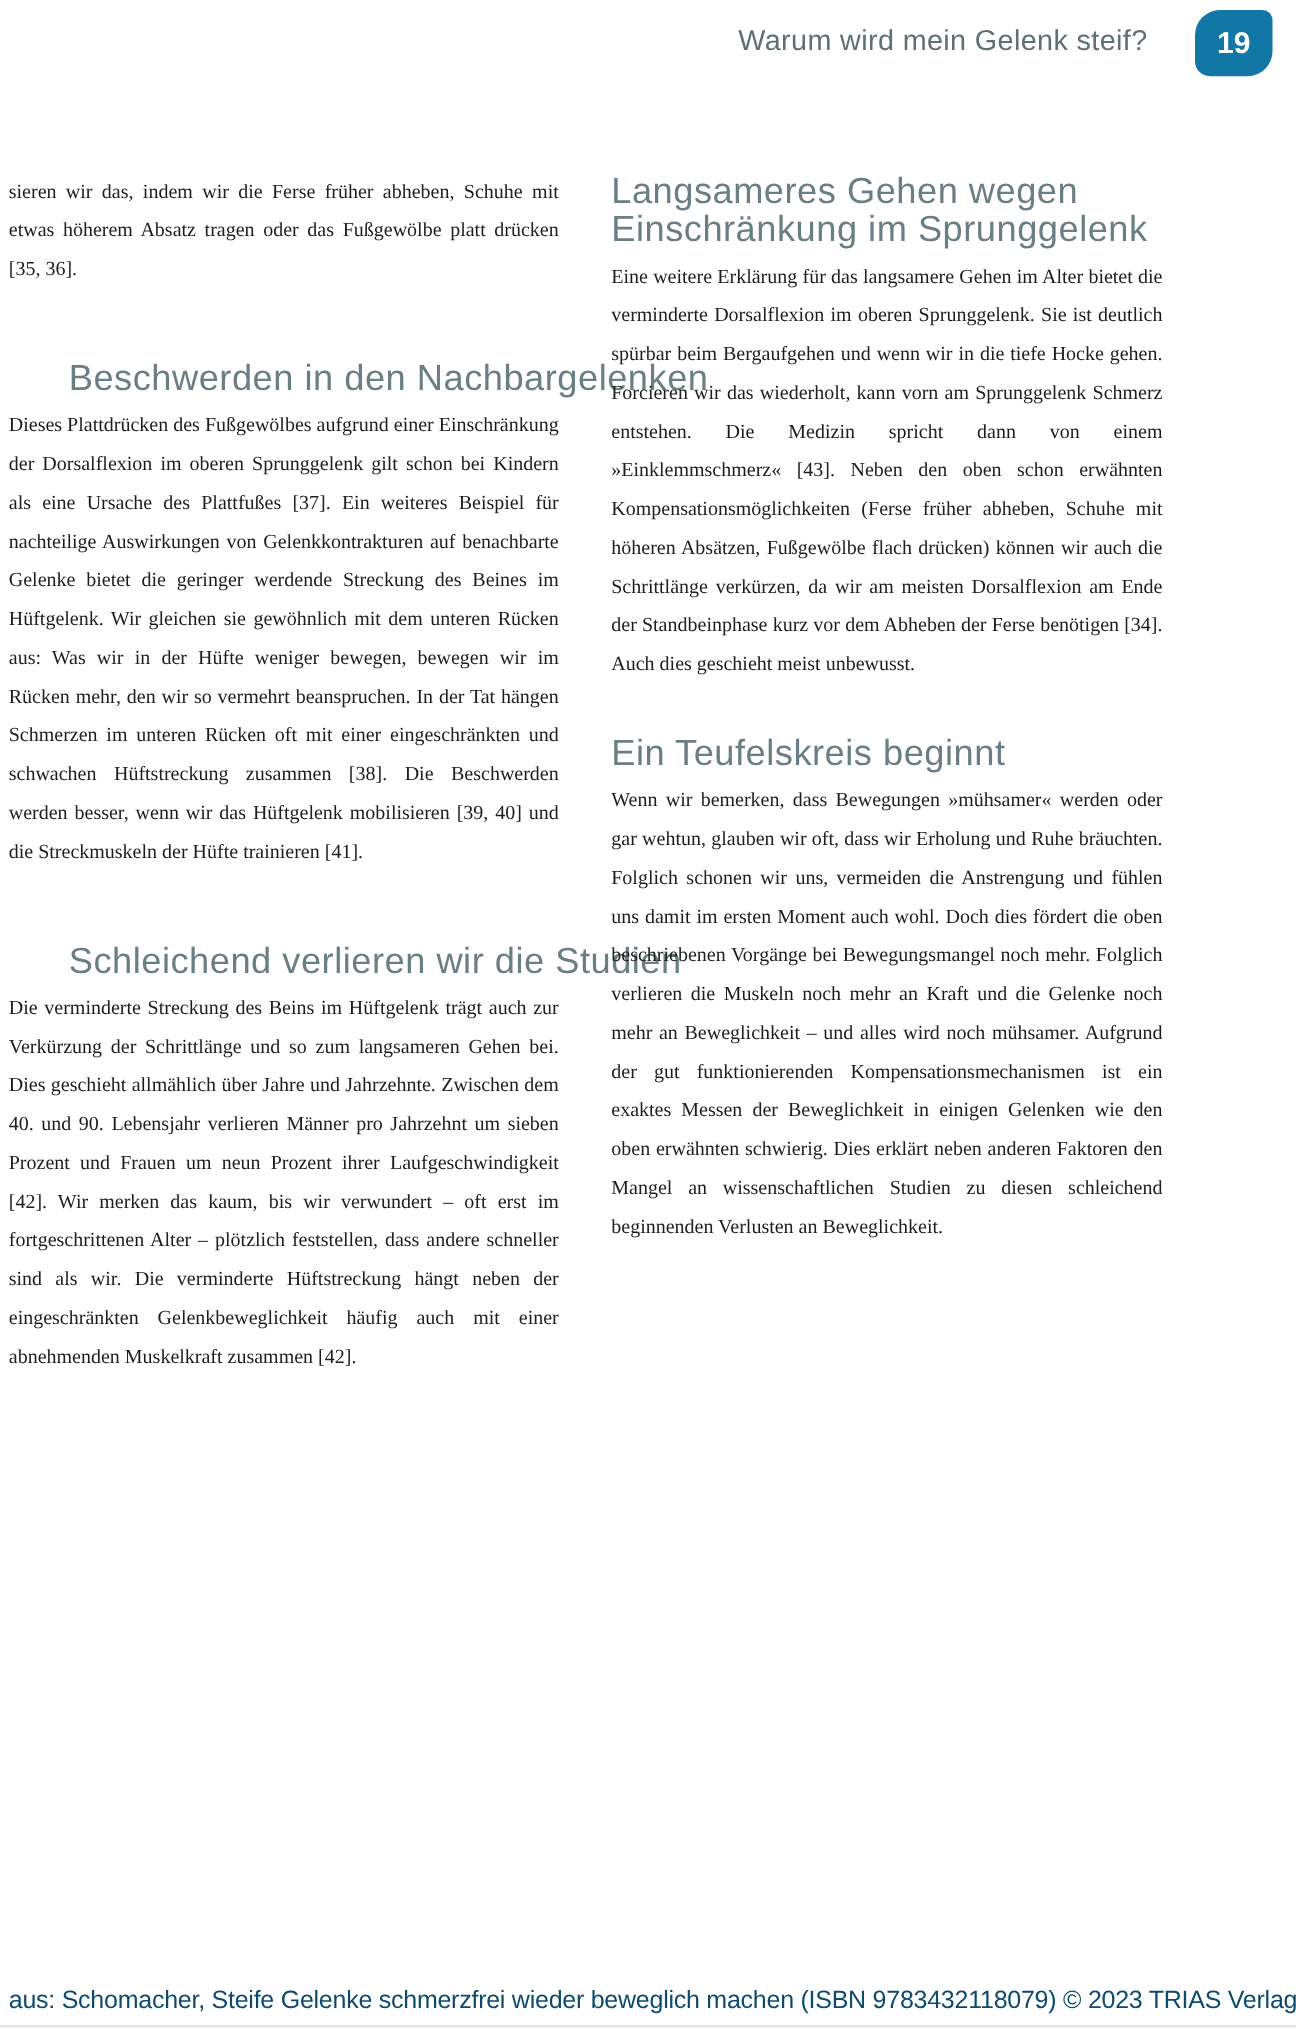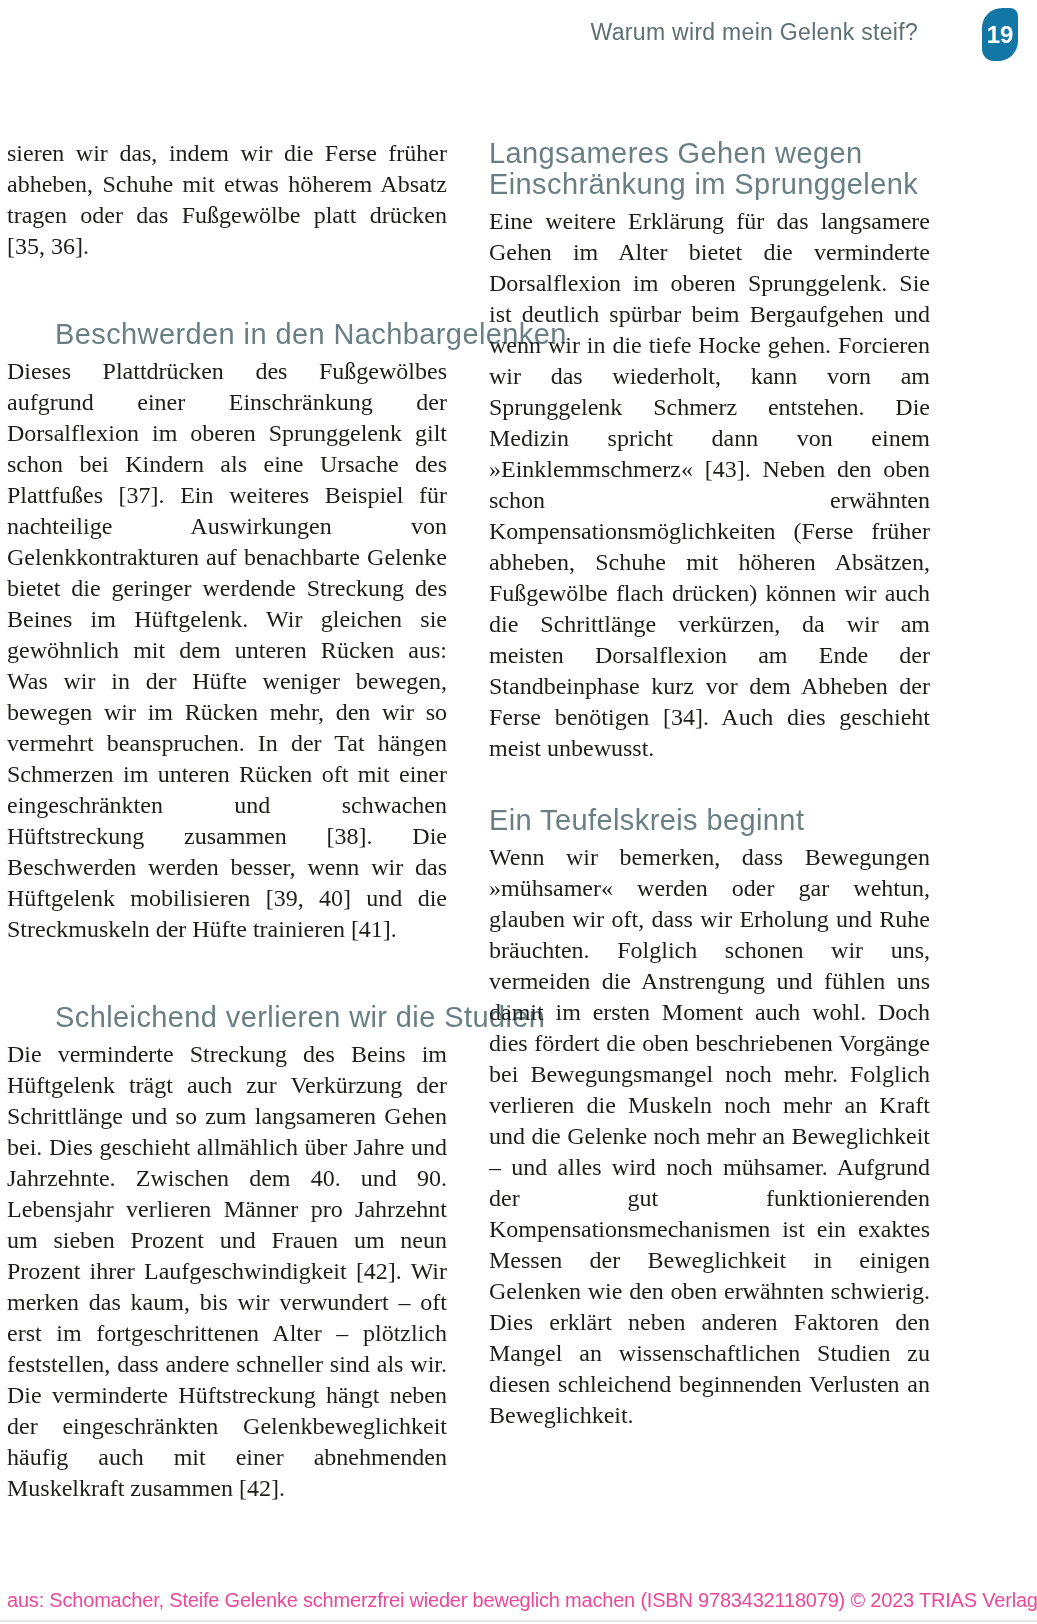--- a/index.html
+++ b/index.html
@@ -29,21 +29,21 @@
     font-family: "Liberation Sans", sans-serif;
     font-size: 23px;
     letter-spacing: 0.3px;
     color: #5e7074;
     white-space: nowrap;
   }
   .page-badge {
     position: absolute;
     top: 8px;
     right: 7px;
-    width: 36px;
+    width: 62px;
     height: 53px;
     background: #1377a6;
     border-radius: 20px 8px 20px 12px;
     display: flex;
     align-items: center;
     justify-content: center;
   }
   .page-badge .num {
     font-family: "Liberation Sans", sans-serif;
     font-size: 24px;
@@ -58,21 +58,21 @@
     top: 138px;
     left: 7px;
     display: flex;
     gap: 42px;
   }
   .col { width: 440px; }
   .col-right { width: 441px; }
 
   p.body {
     margin: 0;
-    font-size: 24px;
+    font-size: 16px;
     line-height: 31px;
     color: #1d1d1b;
     text-align: justify;
     hyphens: auto;
     -webkit-hyphens: auto;
   }
 
   h2.section-heading {
     margin: 57px 0 6px 0;
     font-family: "Liberation Sans", sans-serif;
@@ -87,21 +87,21 @@
   .col-right h2.section-heading:not(.first) { margin-top: 41px; }
 
   
   .page-footer {
     position: absolute;
     left: 7px;
     right: 7px;
     top: 1589px;
     font-family: "Liberation Sans", sans-serif;
     font-size: 20px;
-    color: #ec4899;
+    color: #0c4a6e;
     letter-spacing: -0.2px;
     white-space: nowrap;
   }
   .scan-edge {
     position: absolute;
     left: 0;
     right: 0;
     top: 1620px;
     height: 2px;
     background: #dcdcdc;

